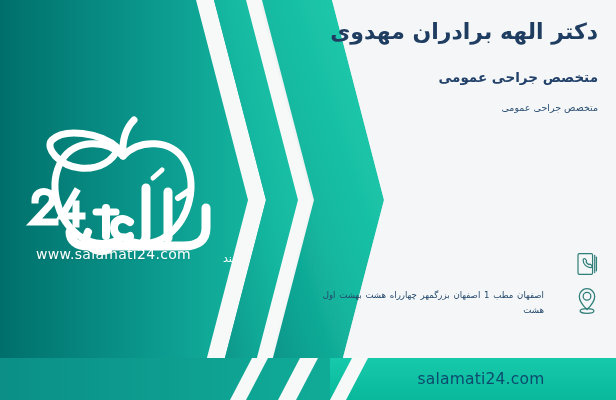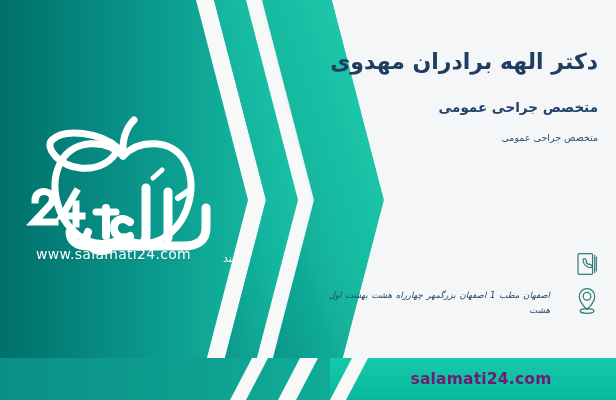--- a/index.html
+++ b/index.html
@@ -33,21 +33,21 @@
     width: 330px;
     height: 358px;
     direction: rtl;
     text-align: right;
     padding: 0 18px 0 0;
     box-sizing: border-box;
   }
 
   .doctor-name {
     margin: 0;
-    padding-top: 48px;
+    padding-top: 18px;
     font-size: 22px;
     font-weight: bold;
     color: #1f3c61;
     line-height: 1.3;
     letter-spacing: 0px;
     white-space: nowrap;
   }
 
   .specialty-main {
     margin: 0;
@@ -73,23 +73,22 @@
     right: 14px;
     top: 248px;
     width: 296px;
     direction: rtl;
   }
   .contact-row {
     display: flex;
     flex-direction: row;
     align-items: flex-start;
     justify-content: flex-start;
-    gap: 22px;
+    gap: 28px;
     margin-bottom: 4px;
-    font-style: italic;
   }
   .contact-ico {
     flex: 0 0 auto;
     width: 30px;
     height: 32px;
     display: flex;
     align-items: center;
     justify-content: center;
   }
   .contact-txt {
@@ -113,23 +112,23 @@
   }
   .bottombar-url {
     position: absolute;
     right: 0;
     top: 0;
     width: 270px;
     height: 42px;
     display: flex;
     align-items: center;
     justify-content: center;
-    color: #701a75;
+    color: #0c4a6e;
     font-size: 15.5px;
-    font-weight: bold;
+    font-weight: normal;
     letter-spacing: 0.2px;
     direction: ltr;
   }
 
   
   .logo {
     position: absolute;
     left: 18px;
     top: 104px;
     width: 215px;

